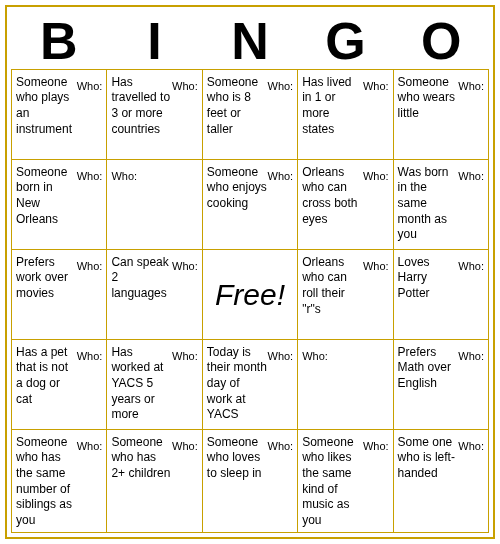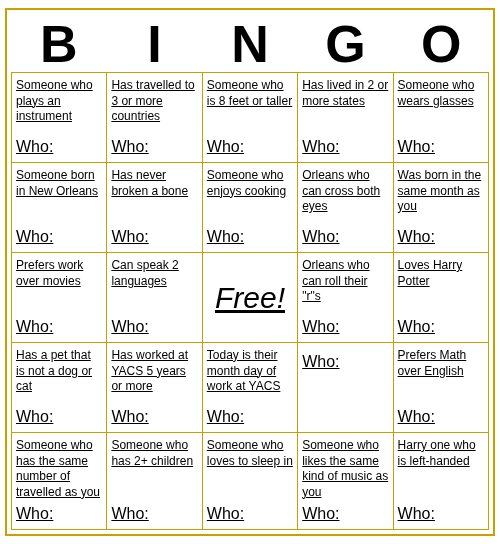--- a/index.html
+++ b/index.html
@@ -36,39 +36,38 @@
       grid-template-columns: repeat(5, 1fr);
       border-left: 1.5px solid #c8a000;
       border-top: 1.5px solid #c8a000;
     }
     .bingo-cell {
       border-right: 1.5px solid #c8a000;
       border-bottom: 1.5px solid #c8a000;
       padding: 5px 4px 4px 4px;
       min-height: 90px;
       display: flex;
-      flex-direction: column;
+      flex-direction: row;
       align-items: flex-start;
       justify-content: flex-start;
       font-size: 12px;
       color: #000;
       line-height: 1.3;
-      text-decoration: underline;
     }
     .bingo-cell.free {
       align-items: center;
       justify-content: center;
     }
     .cell-text {
       flex: 1;
       font-size: 12px;
       line-height: 1.3;
     }
     .cell-who {
-      font-size: 16px;
+      font-size: 11px;
       margin-top: 4px;
       color: #000;
     }
     .free-text {
       font-size: 30px;
       font-style: italic;
       font-weight: normal;
       color: #000;
       text-align: center;
     }
@@ -91,33 +90,32 @@
       </div>
       <div class="bingo-cell">
         <span class="cell-text">Has travelled to 3 or more countries</span>
         <span class="cell-who">Who:</span>
       </div>
       <div class="bingo-cell">
         <span class="cell-text">Someone who is 8 feet or taller</span>
         <span class="cell-who">Who:</span>
       </div>
       <div class="bingo-cell">
-        <span class="cell-text">Has lived in 2 or more states</span>
+        <span class="cell-text">Has lived in 1 or more states</span>
         <span class="cell-who">Who:</span>
       </div>
       <div class="bingo-cell">
-        <span class="cell-text">Someone who wears glasses</span>
+        <span class="cell-text">Someone who wears little</span>
         <span class="cell-who">Who:</span>
       </div>
       <div class="bingo-cell">
         <span class="cell-text">Someone born in New Orleans</span>
         <span class="cell-who">Who:</span>
       </div>
       <div class="bingo-cell">
-        <span class="cell-text">Has never broken a bone</span>
         <span class="cell-who">Who:</span>
       </div>
       <div class="bingo-cell">
         <span class="cell-text">Someone who enjoys cooking</span>
         <span class="cell-who">Who:</span>
       </div>
       <div class="bingo-cell">
         <span class="cell-text">Orleans who can cross both eyes</span>
         <span class="cell-who">Who:</span>
       </div>
@@ -157,33 +155,33 @@
         <span class="cell-who">Who:</span>
       </div>
       <div class="bingo-cell">
         <span class="cell-who">Who:</span>
       </div>
       <div class="bingo-cell">
         <span class="cell-text">Prefers Math over English</span>
         <span class="cell-who">Who:</span>
       </div>
       <div class="bingo-cell">
-        <span class="cell-text">Someone who has the same number of travelled as you</span>
+        <span class="cell-text">Someone who has the same number of siblings as you</span>
         <span class="cell-who">Who:</span>
       </div>
       <div class="bingo-cell">
         <span class="cell-text">Someone who has 2+ children</span>
         <span class="cell-who">Who:</span>
       </div>
       <div class="bingo-cell">
         <span class="cell-text">Someone who loves to sleep in</span>
         <span class="cell-who">Who:</span>
       </div>
       <div class="bingo-cell">
         <span class="cell-text">Someone who likes the same kind of music as you</span>
         <span class="cell-who">Who:</span>
       </div>
       <div class="bingo-cell">
-        <span class="cell-text">Harry one who is left-handed</span>
+        <span class="cell-text">Some one who is left-handed</span>
         <span class="cell-who">Who:</span>
       </div>
     </div>
 </div>
 
 </body></html>

